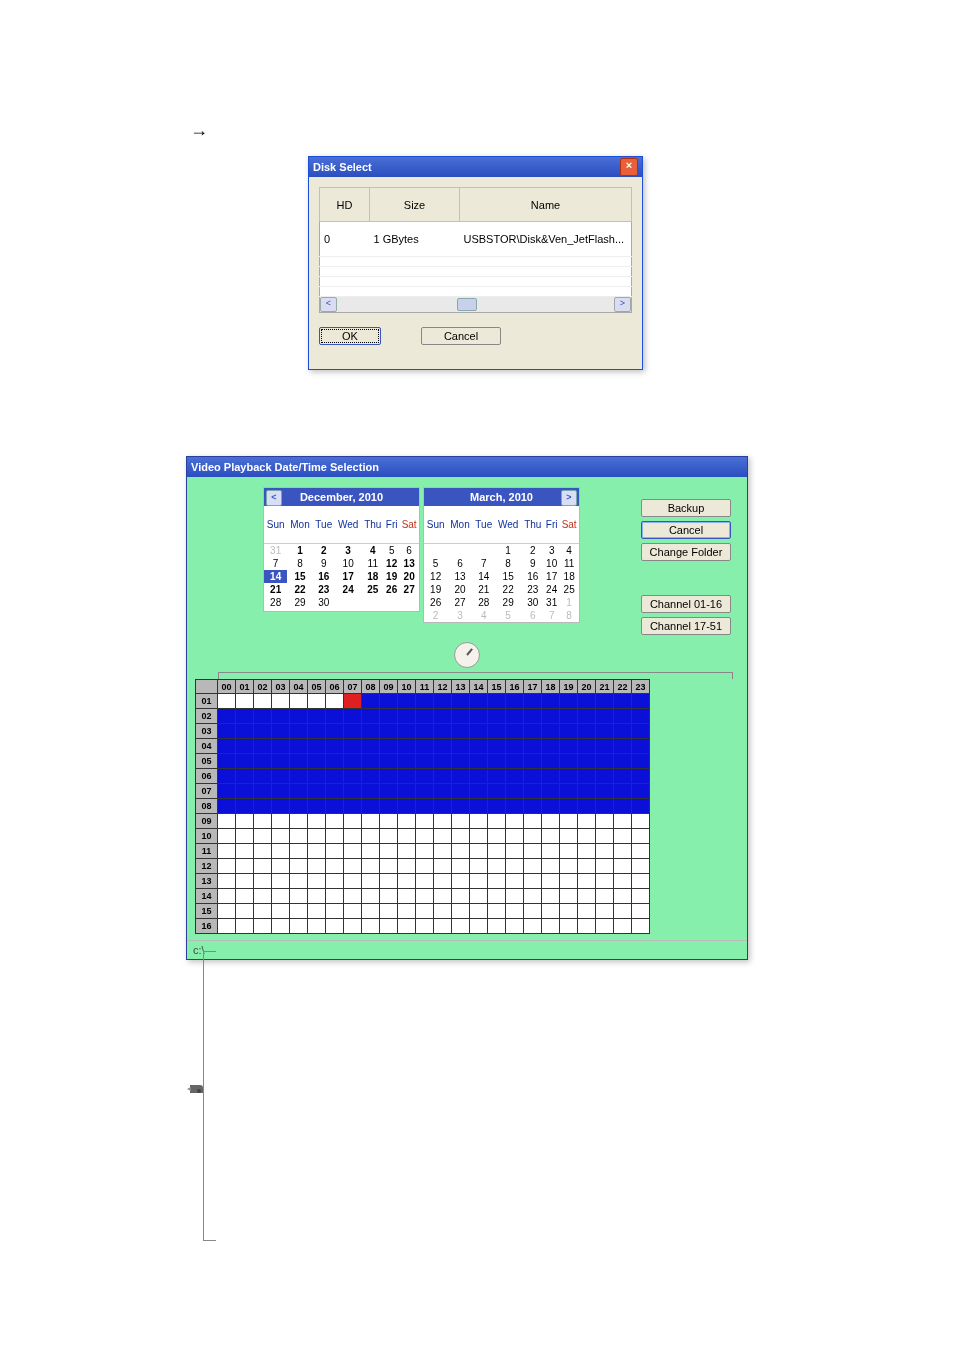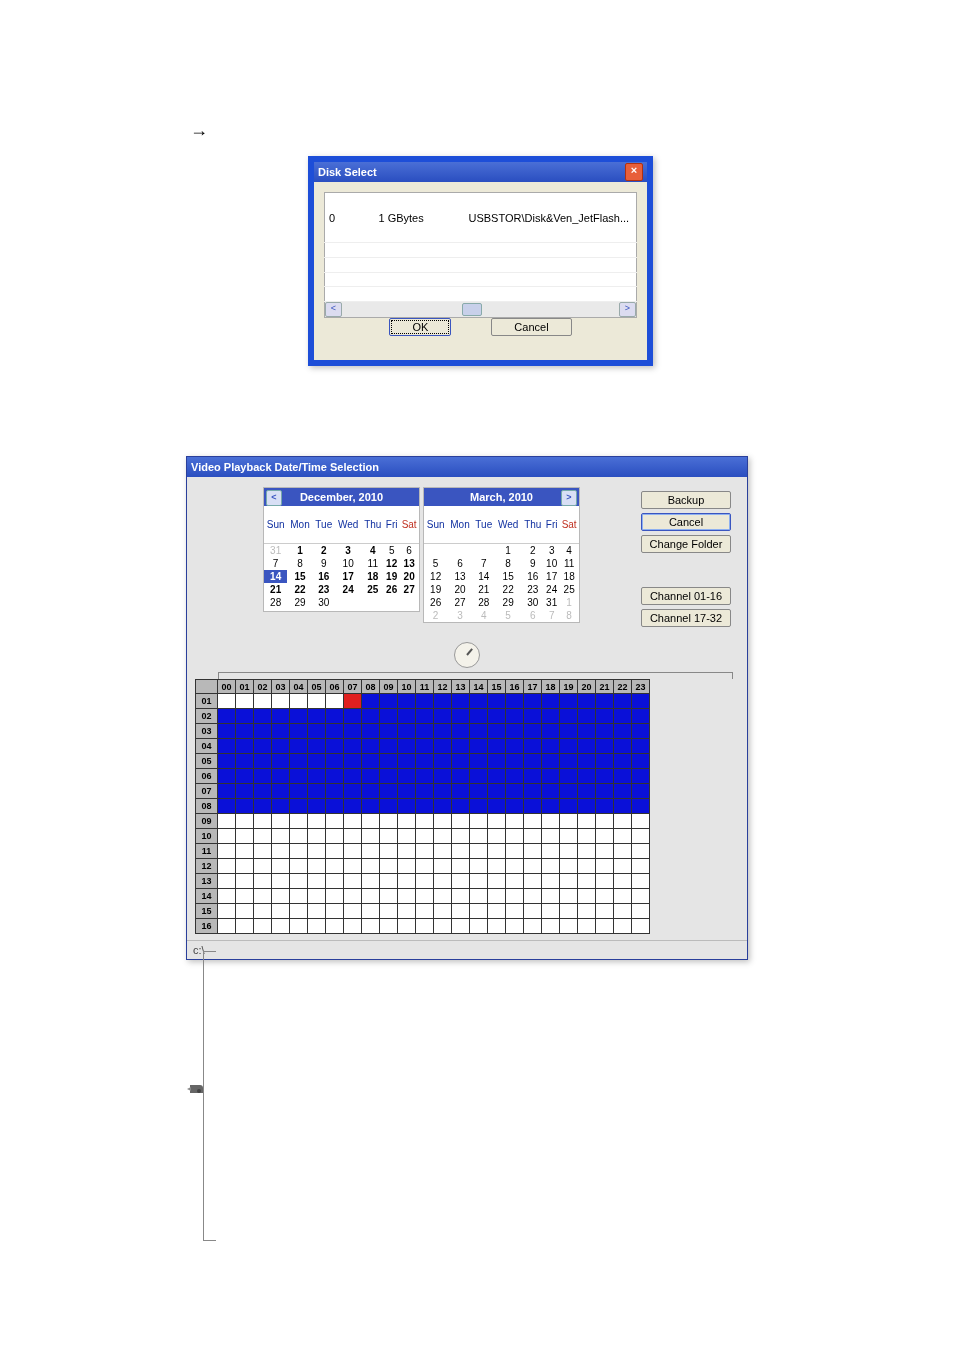--- a/index.html
+++ b/index.html
@@ -17,21 +17,21 @@
     top: 120px;
     font-size: 18px;
   }
 
   
   .disk-dialog {
     position: absolute;
     left: 308px;
     top: 156px;
     width: 333px;
-    border: 6px solid #1d4ed8;
+    border: 1px solid #1d4ed8;
     background: #ece9d8;
     box-shadow: 2px 2px 6px rgba(0,0,0,0.25);
   }
   .titlebar {
     background: linear-gradient(#4a6fd6,#2a4ec0);
     color: #fff;
     height: 20px;
     line-height: 20px;
     padding: 0 4px;
     display: flex;
@@ -103,23 +103,22 @@
     left: 44%;
     top: 1px;
     width: 18px;
     height: 11px;
     background: #c8d0ea;
     border: 1px solid #8aa;
     border-radius: 2px;
   }
   .disk-buttons {
     display: flex;
-    justify-content: center;
     gap: 40px;
-    padding: 0 0 14px 0;
+    padding: 14px 0 14px 0;
   }
   .winbtn {
     background: #ece9d8;
     border: 1px solid #888;
     border-radius: 2px;
     padding: 2px 22px;
     font-size: 11px;
   }
   .winbtn.focus {
     outline: 1px dotted #000;
@@ -127,21 +126,21 @@
     border: 1px solid #3a55c0;
   }
 
   
   .playback {
     position: absolute;
     left: 186px;
     top: 456px;
     width: 560px;
     border: 1px solid #2a3f9b;
-    background: #e5e5e5;
+    background: #86efac;
     box-shadow: 2px 2px 6px rgba(0,0,0,0.25);
   }
   .playback-body {
     padding: 10px 8px 6px 8px;
   }
   .cal-row {
     position: relative;
     height: 155px;
   }
   .calendar {
@@ -202,21 +201,21 @@
   table.cal td.bold { font-weight: bold; }
   table.cal td.sel {
     background: #3a55c0;
     color: #fff;
     font-weight: bold;
   }
 
   .side-buttons {
     position: absolute;
     right: 8px;
-    top: 4px;
+    top: 12px;
     width: 90px;
   }
   .sidebtn {
     display: block;
     width: 100%;
     background: #ece9d8;
     border: 1px solid #888;
     border-radius: 2px;
     padding: 2px 0;
     margin-bottom: 4px;
@@ -321,20 +320,25 @@
     <span class="closebtn">×</span>
   </div>
   <div class="disk-body">
     <table class="disk-table">
       <colgroup>
           <col style="width:50px">
           <col style="width:90px">
           <col>
         </colgroup>
       <tbody>
+          <tr>
+        <th>HD</th>
+        <th>Size</th>
+        <th>Name</th>
+      </tr>
       <tr>
         <td>0</td>
         <td style="text-align:left">1 GBytes</td>
         <td>USBSTOR\Disk&amp;Ven_JetFlash...</td>
       </tr>
       <tr>
             <td></td>
             <td></td>
             <td></td>
           </tr>
@@ -522,21 +526,21 @@
             </tbody>
           </table>
       </div>
 
       <div class="side-buttons">
         <button class="sidebtn">Backup</button>
         <button class="sidebtn focus">Cancel</button>
         <button class="sidebtn">Change Folder</button>
         <div class="side-gap"></div>
         <button class="sidebtn">Channel 01-16</button>
-        <button class="sidebtn">Channel 17-32</button>
+        <button class="sidebtn">Channel 17-51</button>
       </div>
     </div>
 
     <div style="text-align:center">
       <div class="analog-frame">
         <div class="analog-hand"></div>
       </div>
     </div>
 
     <div class="timeline-wrap">

